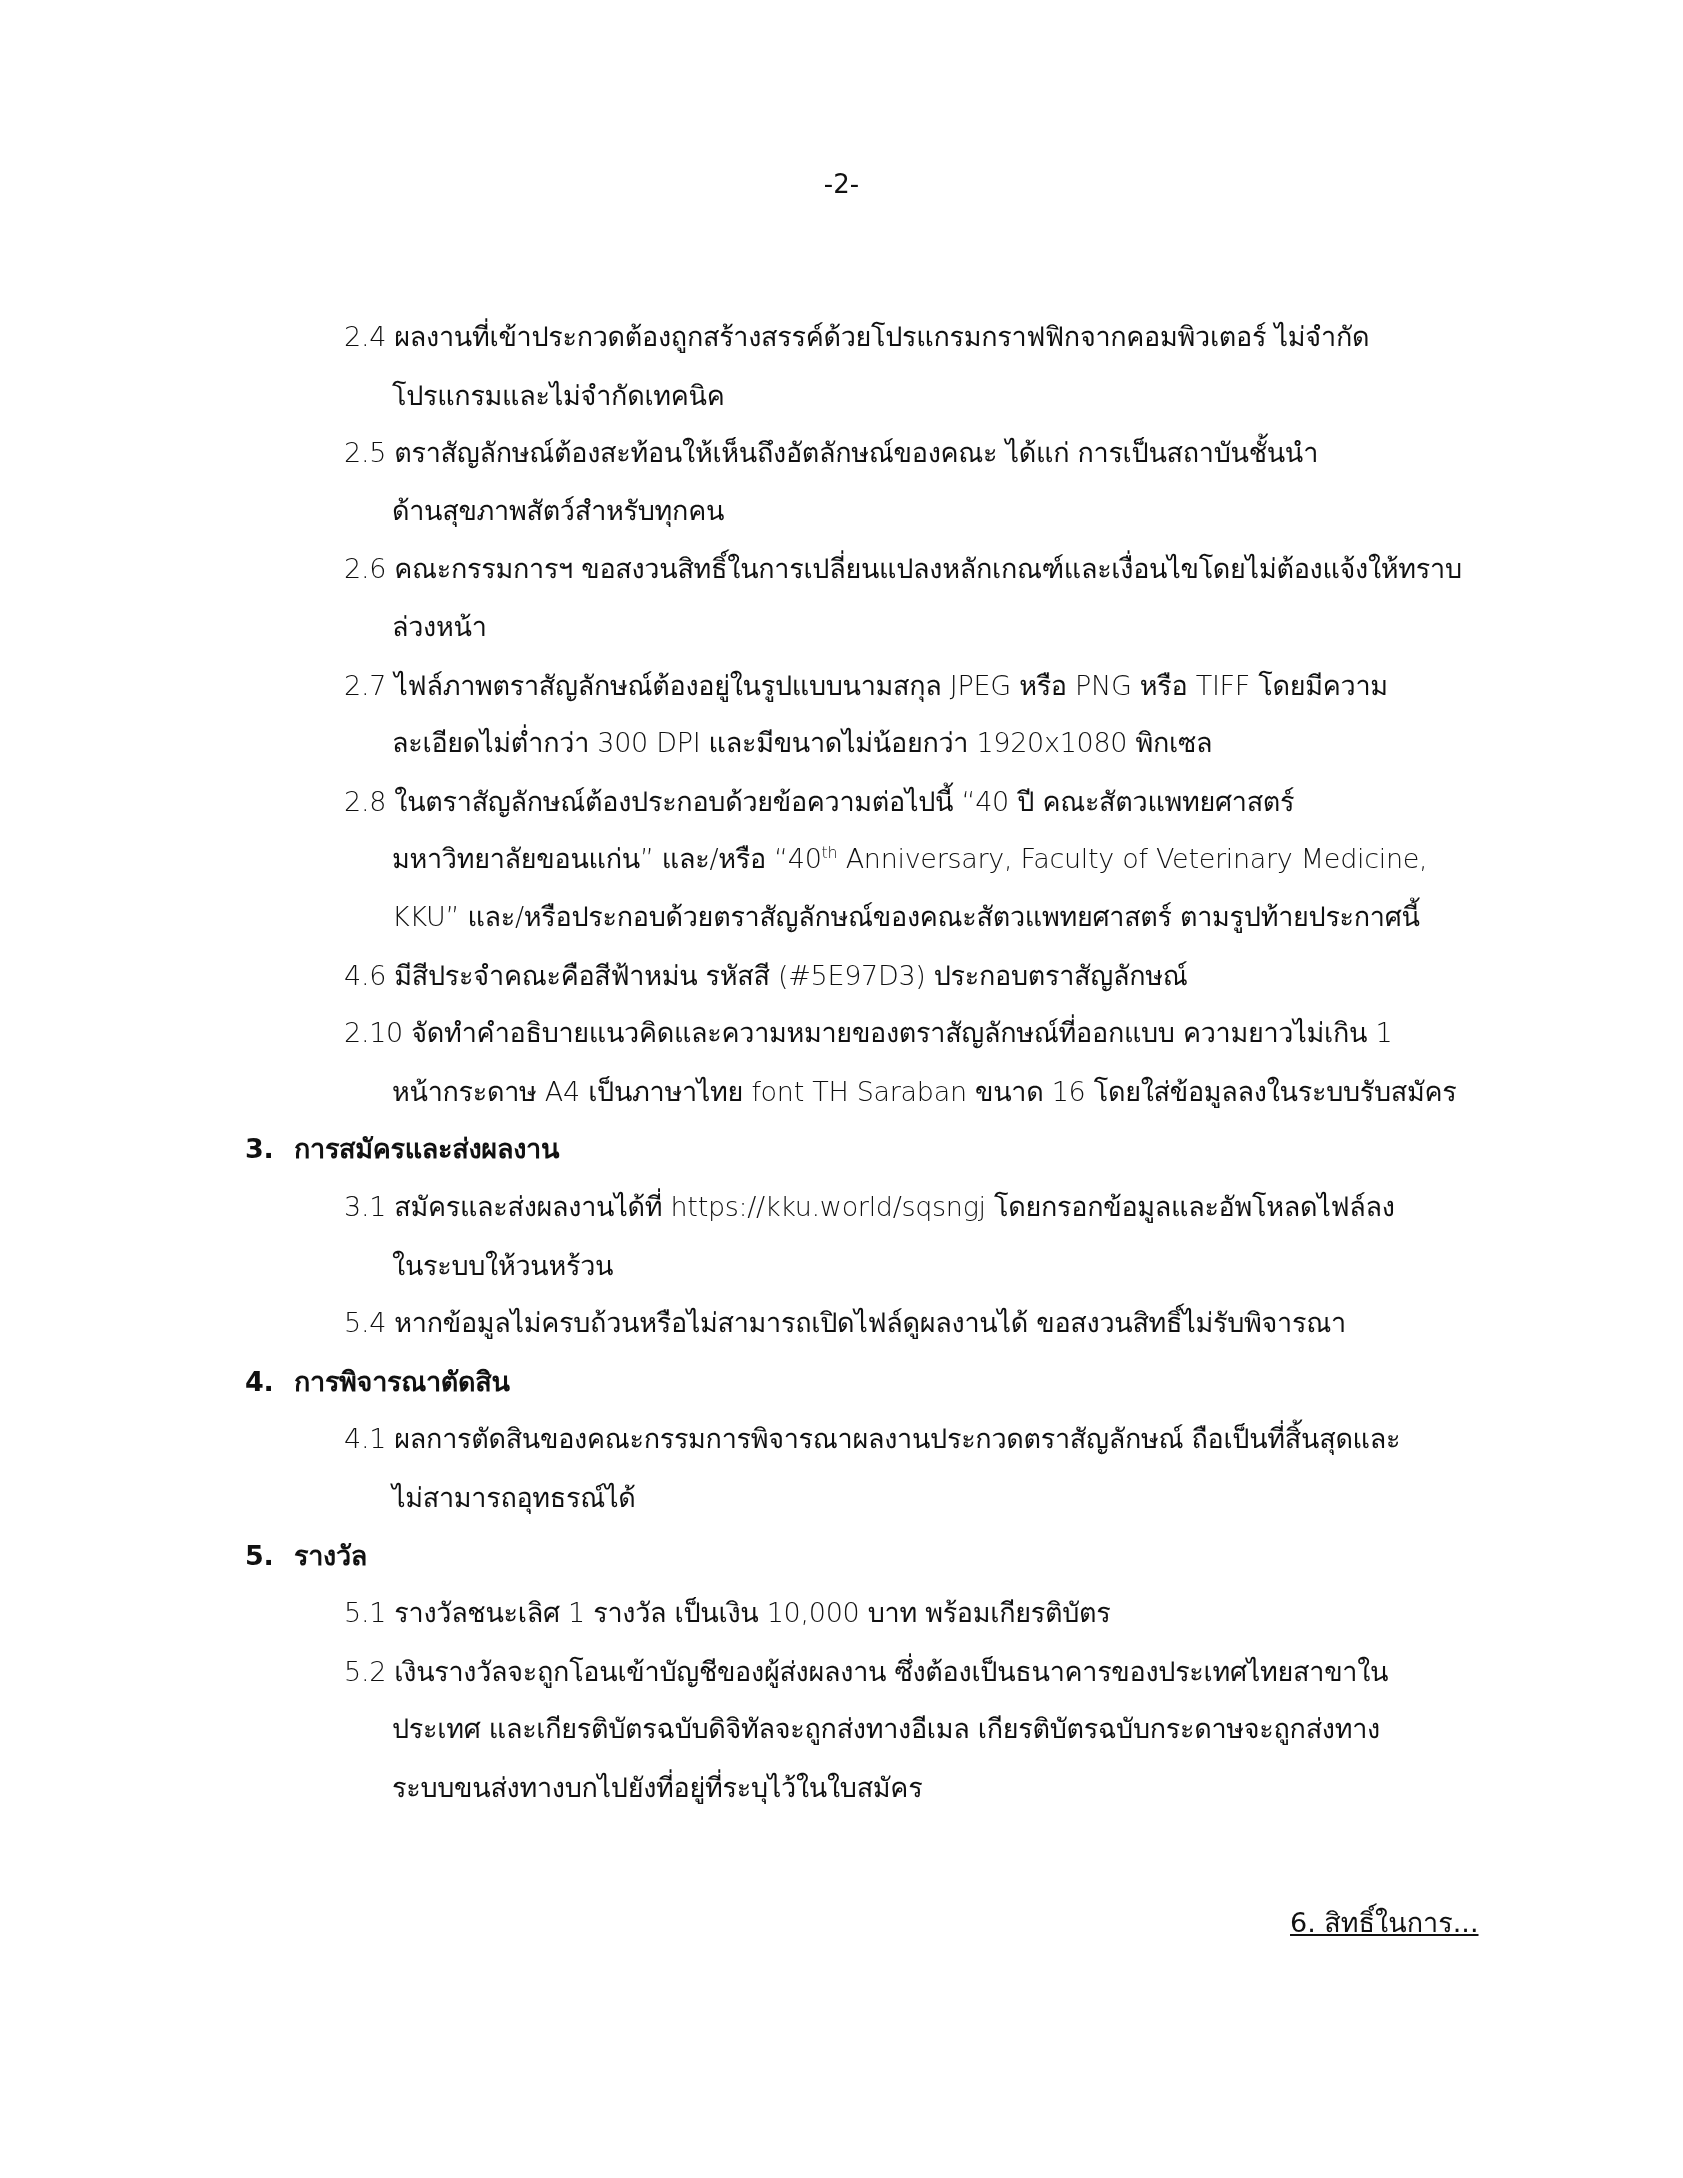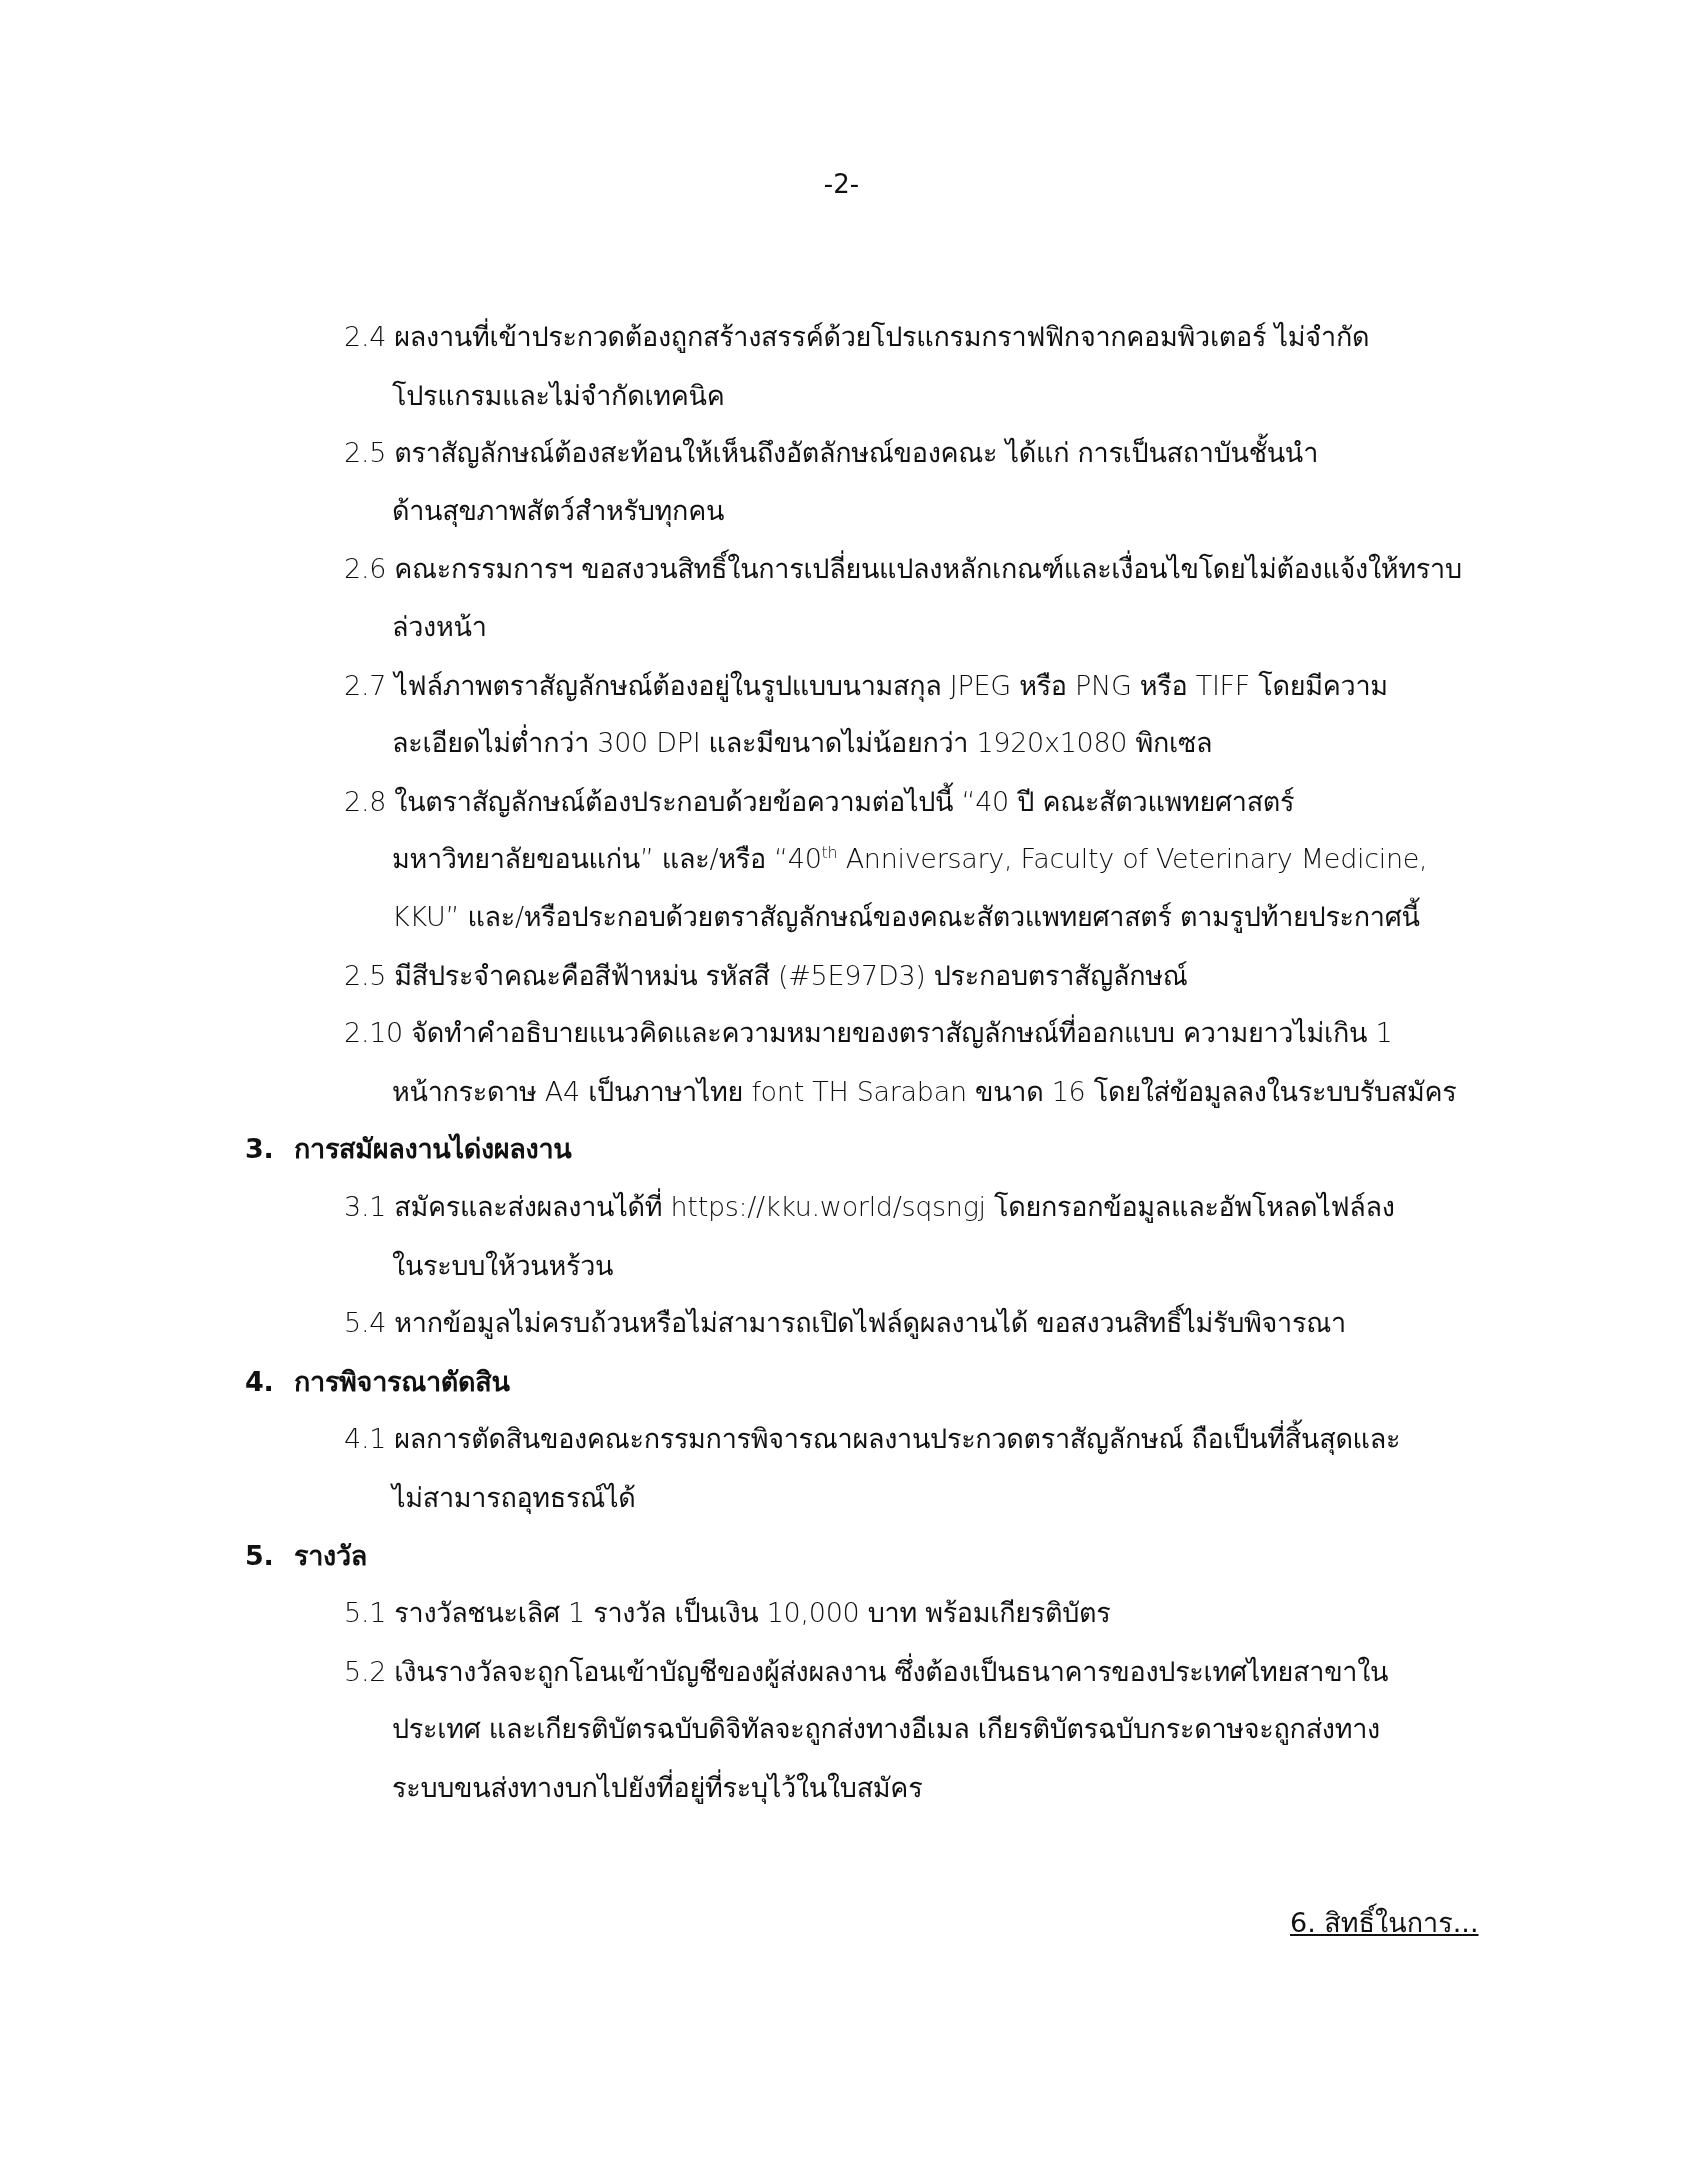--- a/index.html
+++ b/index.html
@@ -21,25 +21,25 @@
 <div class="ln" style="top:336px;left:392px">โปรแกรมและไม่จำกัดเทคนิค</div>
 <div class="ln" style="top:393px;left:344px">2.5 ตราสัญลักษณ์ต้องสะท้อนให้เห็นถึงอัตลักษณ์ของคณะ ได้แก่ การเป็นสถาบันชั้นนำ</div>
 <div class="ln" style="top:451px;left:392px">ด้านสุขภาพสัตว์สำหรับทุกคน</div>
 <div class="ln" style="top:509px;left:344px">2.6 คณะกรรมการฯ ขอสงวนสิทธิ์ในการเปลี่ยนแปลงหลักเกณฑ์และเงื่อนไขโดยไม่ต้องแจ้งให้ทราบ</div>
 <div class="ln" style="top:567px;left:392px">ล่วงหน้า</div>
 <div class="ln" style="top:626px;left:344px">2.7 ไฟล์ภาพตราสัญลักษณ์ต้องอยู่ในรูปแบบนามสกุล JPEG หรือ PNG หรือ TIFF โดยมีความ</div>
 <div class="ln" style="top:683px;left:392px">ละเอียดไม่ต่ำกว่า 300 DPI และมีขนาดไม่น้อยกว่า 1920x1080 พิกเซล</div>
 <div class="ln" style="top:742px;left:344px">2.8 ในตราสัญลักษณ์ต้องประกอบด้วยข้อความต่อไปนี้ “40 ปี คณะสัตวแพทยศาสตร์</div>
 <div class="ln" style="top:799px;left:392px"><span>มหาวิทยาลัยขอนแก่น” และ/หรือ “40</span><sup>th</sup><span> Anniversary, Faculty of Veterinary Medicine,</span></div>
 <div class="ln" style="top:857px;left:392px">KKU” และ/หรือประกอบด้วยตราสัญลักษณ์ของคณะสัตวแพทยศาสตร์ ตามรูปท้ายประกาศนี้</div>
-<div class="ln" style="top:916px;left:344px">2.5 มีสีประจำคณะคือสีฟ้าหม่น  รหัสสี (#5E97D3) ประกอบตราสัญลักษณ์</div>
+<div class="ln" style="top:916px;left:344px">4.6 มีสีประจำคณะคือสีฟ้าหม่น  รหัสสี (#5E97D3) ประกอบตราสัญลักษณ์</div>
 <div class="ln" style="top:973px;left:344px">2.10 จัดทำคำอธิบายแนวคิดและความหมายของตราสัญลักษณ์ที่ออกแบบ ความยาวไม่เกิน 1</div>
 <div class="ln" style="top:1032px;left:392px">หน้ากระดาษ A4 เป็นภาษาไทย font TH Saraban ขนาด 16  โดยใส่ข้อมูลลงในระบบรับสมัคร</div>
 
-<div class="ln h" style="top:1089px;left:245px"><span class="secnum">3.</span><span>การสมัผลงานได่งผลงาน</span></div>
+<div class="ln h" style="top:1089px;left:245px"><span class="secnum">3.</span><span>การสมัครและส่งผลงาน</span></div>
 <div class="ln" style="top:1147px;left:344px">3.1 สมัครและส่งผลงานได้ที่ https://kku.world/sqsngj โดยกรอกข้อมูลและอัพโหลดไฟล์ลง</div>
 <div class="ln" style="top:1206px;left:392px">ในระบบให้วนหร้วน</div>
 <div class="ln" style="top:1263px;left:344px">5.4 หากข้อมูลไม่ครบถ้วนหรือไม่สามารถเปิดไฟล์ดูผลงานได้ ขอสงวนสิทธิ์ไม่รับพิจารณา</div>
 
 <div class="ln h" style="top:1322px;left:245px"><span class="secnum">4.</span><span>การพิจารณาตัดสิน</span></div>
 <div class="ln" style="top:1379px;left:344px">4.1 ผลการตัดสินของคณะกรรมการพิจารณาผลงานประกวดตราสัญลักษณ์ ถือเป็นที่สิ้นสุดและ</div>
 <div class="ln" style="top:1438px;left:392px">ไม่สามารถอุทธรณ์ได้</div>
 
 <div class="ln h" style="top:1496px;left:245px"><span class="secnum">5.</span><span>รางวัล</span></div>
 <div class="ln" style="top:1553px;left:344px">5.1 รางวัลชนะเลิศ 1 รางวัล เป็นเงิน 10,000 บาท พร้อมเกียรติบัตร</div>

